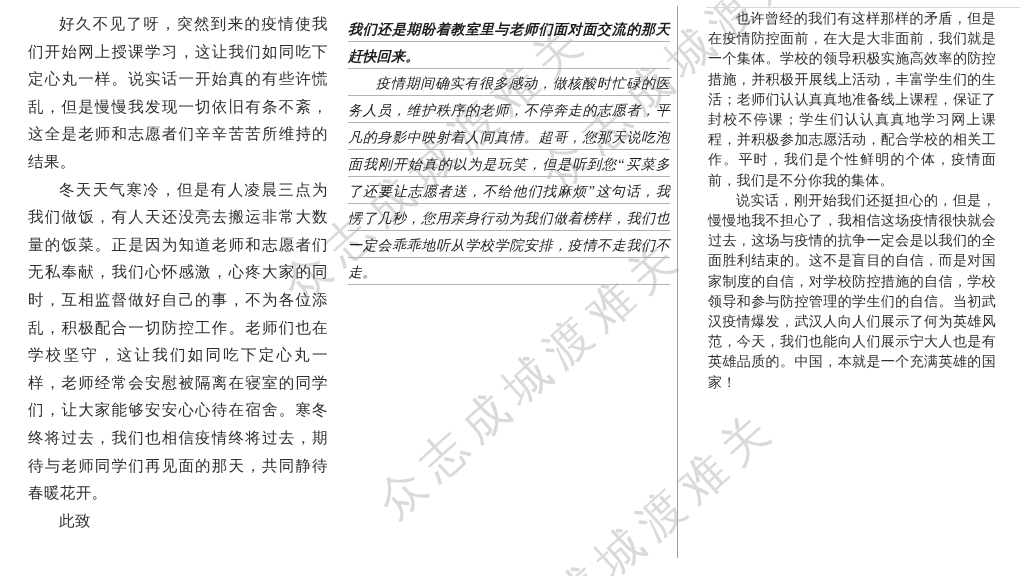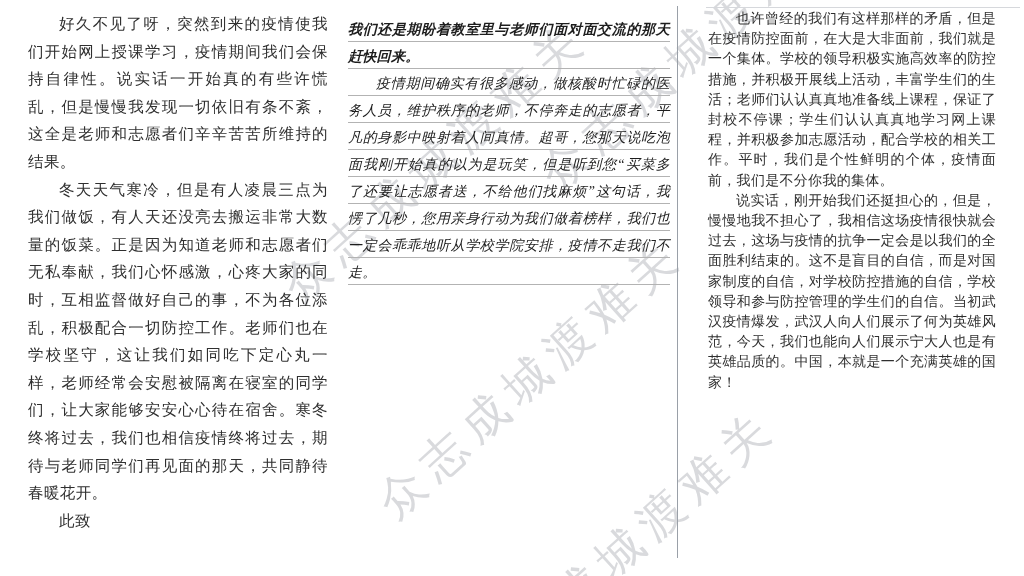--- a/index.html
+++ b/index.html
@@ -88,21 +88,21 @@
 <div class="page">
 
   <div class="watermark-layer">
     <span class="wm wm1">众志成城渡难关</span>
     <span class="wm wm2">众志成城渡难关</span>
     <span class="wm wm3">众志成城渡难关</span>
     <span class="wm wm4">众志成城渡难关</span>
   </div>
 
   <div class="col col-left">
-    <p class="indent">好久不见了呀，突然到来的疫情使我们开始网上授课学习，疫情期间我们会保持自律性。说实话一开始真的有些许慌乱，但是慢慢我发现一切依旧有条不紊，这全是老师和志愿者们辛辛苦苦所维持的结果。</p>
+    <p class="indent">好久不见了呀，突然到来的疫情使我们开始网上授课学习，这让我们如同吃下定心丸一样。说实话一开始真的有些许慌乱，但是慢慢我发现一切依旧有条不紊，这全是老师和志愿者们辛辛苦苦所维持的结果。</p>
     <p class="indent">冬天天气寒冷，但是有人凌晨三点为我们做饭，有人天还没亮去搬运非常大数量的饭菜。正是因为知道老师和志愿者们无私奉献，我们心怀感激，心疼大家的同时，互相监督做好自己的事，不为各位添乱，积极配合一切防控工作。老师们也在学校坚守，这让我们如同吃下定心丸一样，老师经常会安慰被隔离在寝室的同学们，让大家能够安安心心待在宿舍。寒冬终将过去，我们也相信疫情终将过去，期待与老师同学们再见面的那天，共同静待春暖花开。</p>
     <p class="indent">此致</p>
 
   </div>
 
   <div class="col col-mid">
     <p class="ruled gap-top">我们还是期盼着教室里与老师们面对面交流的那天赶快回来。</p>
     <p class="ruled indent">疫情期间确实有很多感动，做核酸时忙碌的医务人员，维护秩序的老师，不停奔走的志愿者，平凡的身影中映射着人间真情。超哥，您那天说吃泡面我刚开始真的以为是玩笑，但是听到您“买菜多了还要让志愿者送，不给他们找麻烦”这句话，我愣了几秒，您用亲身行动为我们做着榜样，我们也一定会乖乖地听从学校学院安排，疫情不走我们不走。</p>
   </div>
 

